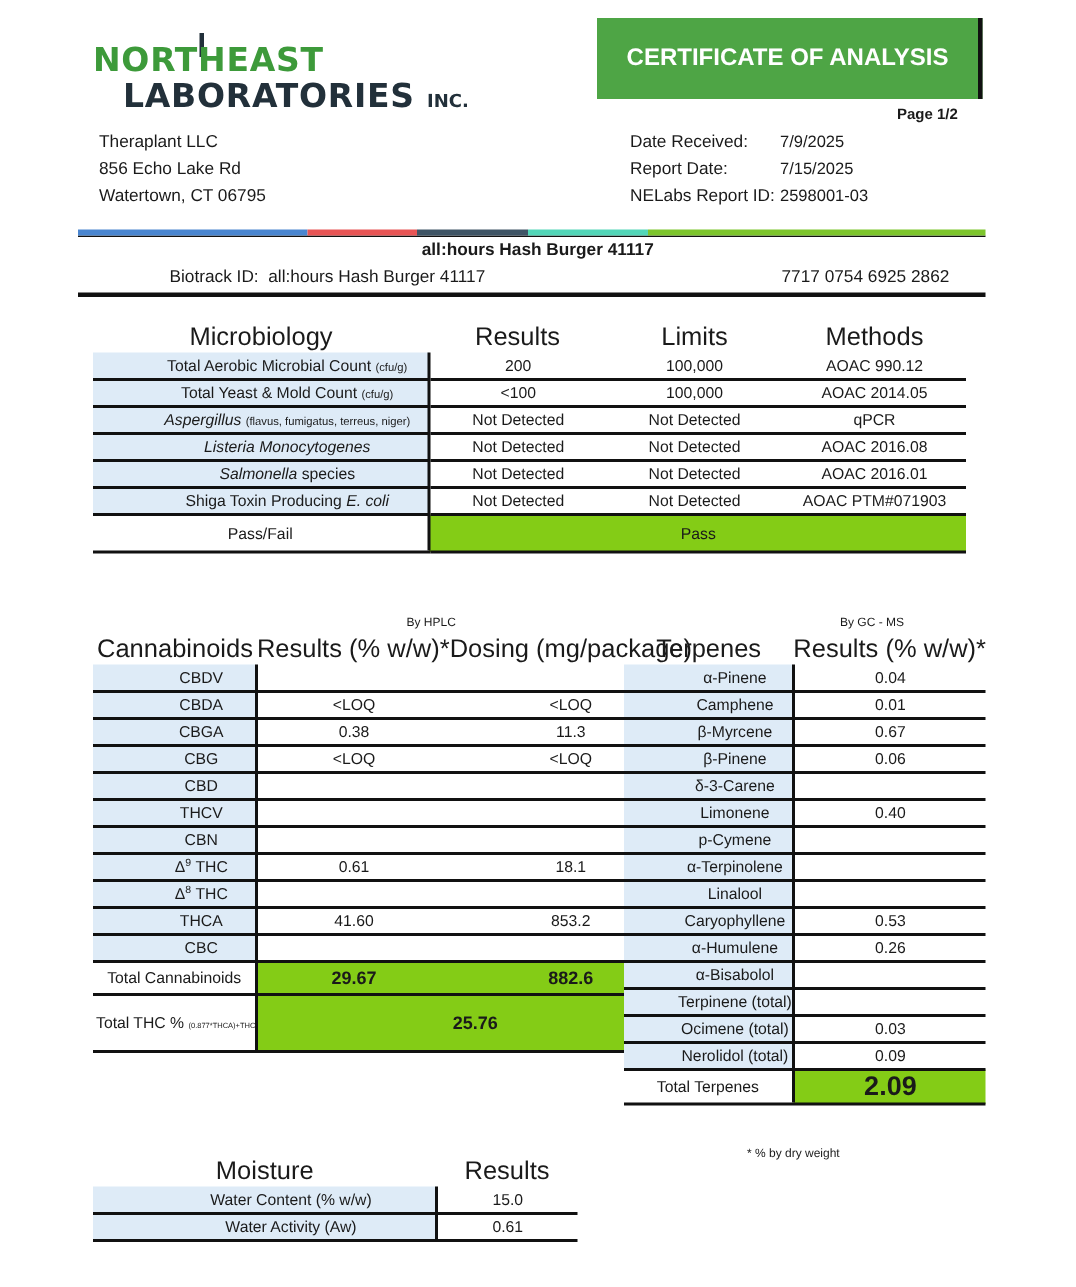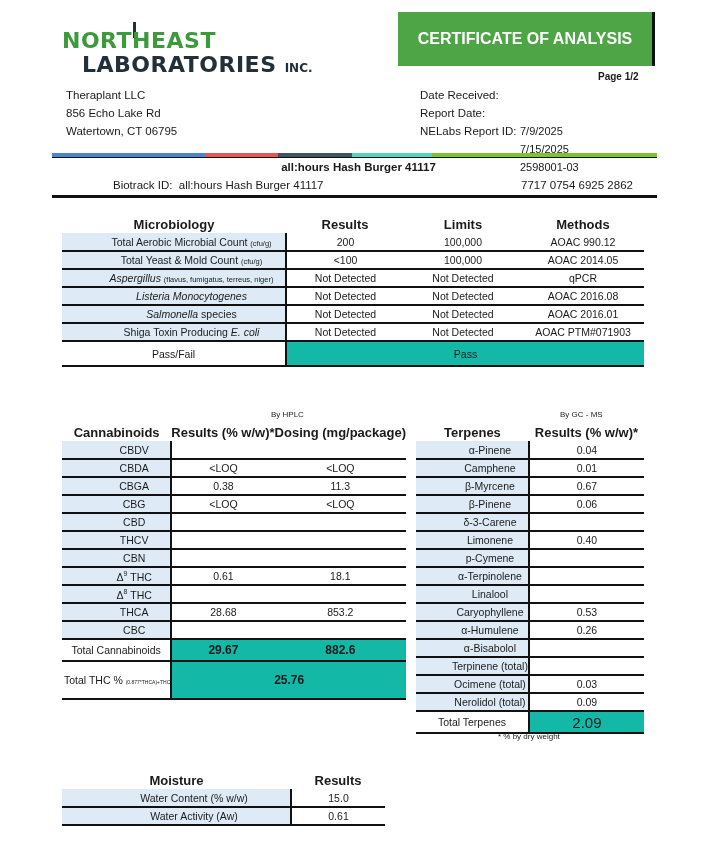--- a/index.html
+++ b/index.html
@@ -13,38 +13,38 @@
   .logo-bot { position: absolute; left: 20px; top: 30px; font-family: "DejaVu Sans", sans-serif; font-weight: bold; font-size: 22px; color: #22303a; letter-spacing: 0.5px; }
   .logo-inc { font-size: 12px; letter-spacing: 0; }
   .flask-stem { position: absolute; left: 71px; top: 0px; width: 3px; height: 16px; background: #22303a; }
 
   
   .coa-box { left: 398px; top: 12px; width: 257px; height: 54px; background: #4ea545; color: #fff; font-weight: bold; font-size: 16px; display: flex; align-items: center; justify-content: center; border-right: 3px solid #111; }
   .page-num { left: 598px; top: 71px; font-size: 10px; font-weight: bold; }
 
   .addr { left: 66px; font-size: 11.5px; }
   .meta-l { left: 400px; font-size: 11.5px; padding-left: 20px; }
-  .meta-v { left: 520px; font-size: 11px; margin-top: 36px; }
+  .meta-v { left: 520px; font-size: 11px; }
 
   .colorbar { left: 52px; top: 153px; width: 605px; height: 5px; display: flex; border-bottom: 1px solid #111; }
   .colorbar div { height: 100%; }
 
   .prod-name { left: 0; width: 717px; top: 161px; text-align: center; font-weight: bold; font-size: 11.5px; padding-left: 0; }
   .biotrack { left: 113px; top: 179px; font-size: 11.5px; }
   .biotrack-num { left: 521px; top: 179px; font-size: 11.5px; }
   .thick-line { background: #111; height: 3px; }
 
   
   table { border-collapse: collapse; position: absolute; font-size: 10.5px; }
   td, th { text-align: center; vertical-align: middle; padding: 0; white-space: nowrap; }
-  th { font-weight: bold; font-size: 13px; }
+  th { font-weight: normal; font-size: 17px; }
   .lbl { background: #deebf7; padding-left: 36px; }
   .bl { border-left: 2px solid #111; }
   .rb td { border-bottom: 2px solid #111; }
-  .pass-cell { background: #14b8a6; }
+  .pass-cell { background: #84cc16; }
   small.u { font-size: 7.5px; }
   .ital { font-style: italic; }
 
   .micro { left: 62px; top: 215px; width: 582px; }
   .micro td, .micro th { height: 18px; }
 
   .cann { left: 62px; top: 423px; width: 338px; }
   .terp { left: 416px; top: 423px; width: 228px; }
   .cann td, .terp td, .cann th, .terp th { height: 18px; }
 
@@ -204,21 +204,21 @@
         <td class="bl">0.61</td>
         <td>18.1</td>
       </tr>
   <tr class="rb">
         <td class="lbl"><span>Δ</span><sup>8</sup><span> THC</span></td>
         <td class="bl"></td>
         <td></td>
       </tr>
   <tr class="rb">
         <td class="lbl">THCA</td>
-        <td class="bl">28.68</td>
+        <td class="bl">41.60</td>
         <td>853.2</td>
       </tr>
   <tr class="rb">
         <td class="lbl">CBC</td>
         <td class="bl"></td>
         <td></td>
       </tr>
   <tr class="rb">
     <td style="height:22px">Total Cannabinoids</td>
     <td class="bl pass-cell" style="font-weight:bold;font-size:12px">29.67</td>
@@ -296,25 +296,25 @@
   <tr class="rb">
         <td class="lbl" style="height:16px">Ocimene (total)</td>
         <td class="bl">0.03</td>
       </tr>
   <tr class="rb">
         <td class="lbl" style="height:16px">Nerolidol (total)</td>
         <td class="bl">0.09</td>
       </tr>
   <tr class="rb">
     <td style="height:22px">Total Terpenes</td>
-    <td class="bl pass-cell" style="font-weight:normal;font-size:15px">2.09</td>
+    <td class="bl pass-cell" style="font-weight:bold;font-size:18px">2.09</td>
   </tr>
 </tbody>
   </table>
-<div class="abs subhdr" style="left:498px;top:732px">* % by dry weight</div>
+<div class="abs subhdr" style="left:498px;top:764px">* % by dry weight</div>
 
 <table class="moist">
   <colgroup>
       <col style="width:229px">
       <col style="width:94px">
     </colgroup>
   <tbody>
       <tr class="rb">
     <th>Moisture</th>
     <th>Results</th>

